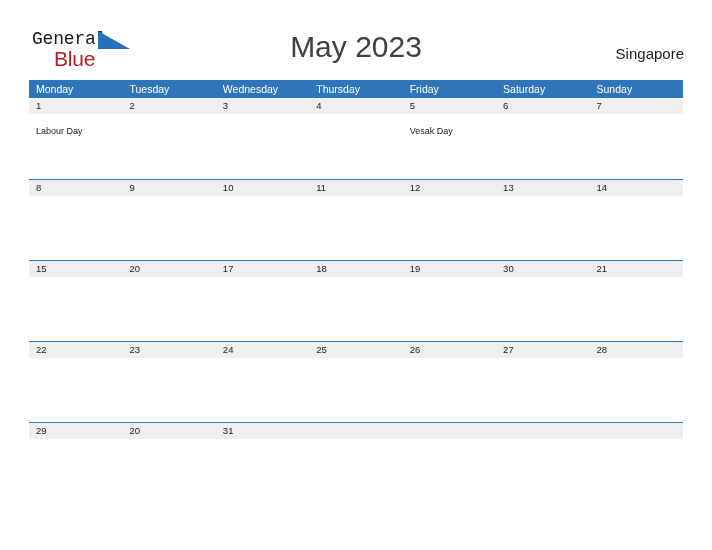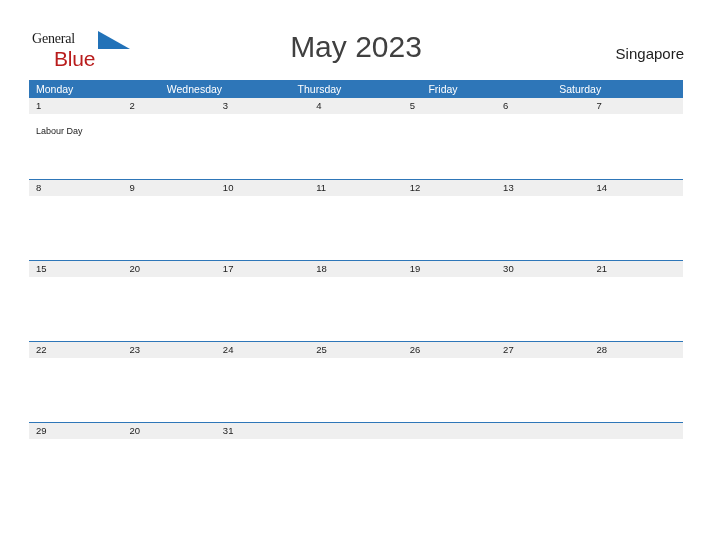--- a/index.html
+++ b/index.html
@@ -28,25 +28,25 @@
     position: absolute;
     left: 32px;
     top: 28px;
     width: 120px;
     height: 44px;
   }
   .logo-general {
     position: absolute;
     left: 0;
     top: 0;
-    font-size: 14px;
+    font-size: 18px;
     color: #1a1a1a;
     letter-spacing: -0.2px;
     line-height: 22px;
-    font-family: Liberation Serif, serif;
+    font-family: Liberation Mono, monospace;
   }
   .logo-blue {
     position: absolute;
     left: 22px;
     top: 20px;
     font-size: 21px;
     color: #b91c1c;
     letter-spacing: -0.2px;
     line-height: 22px;
     font-family: "Liberation Sans", sans-serif;
@@ -167,43 +167,48 @@
   <div class="title">May 2023</div>
 
   <div class="locale">Singapore</div>
 
 </div>
 
 <div class="calendar">
 
   <div class="weekday-row">
     <div class="weekday-cell">Monday</div>
+    <div class="weekday-cell">Tuesday</div>
     <div class="weekday-cell">Wednesday</div>
     <div class="weekday-cell">Thursday</div>
     <div class="weekday-cell">Friday</div>
     <div class="weekday-cell">Saturday</div>
+    <div class="weekday-cell">Sunday</div>
   </div>
 
   <div class="week-row first">
     <div class="date-band">
       <div class="date-cell">1</div>
       <div class="date-cell">2</div>
       <div class="date-cell">3</div>
       <div class="date-cell">4</div>
       <div class="date-cell">5</div>
       <div class="date-cell">6</div>
       <div class="date-cell">7</div>
     </div>
     <div class="event-band">
       <div class="event-cell">
           <span class="event-text">Labour Day</span>
         </div>
       <div class="event-cell"></div>
       <div class="event-cell"></div>
       <div class="event-cell"></div>
+      <div class="event-cell">
+          <span class="event-text">Vesak Day</span>
+        </div>
       <div class="event-cell"></div>
       <div class="event-cell"></div>
     </div>
   </div>
 
   <div class="week-row">
     <div class="date-band">
       <div class="date-cell">8</div>
       <div class="date-cell">9</div>
       <div class="date-cell">10</div>

